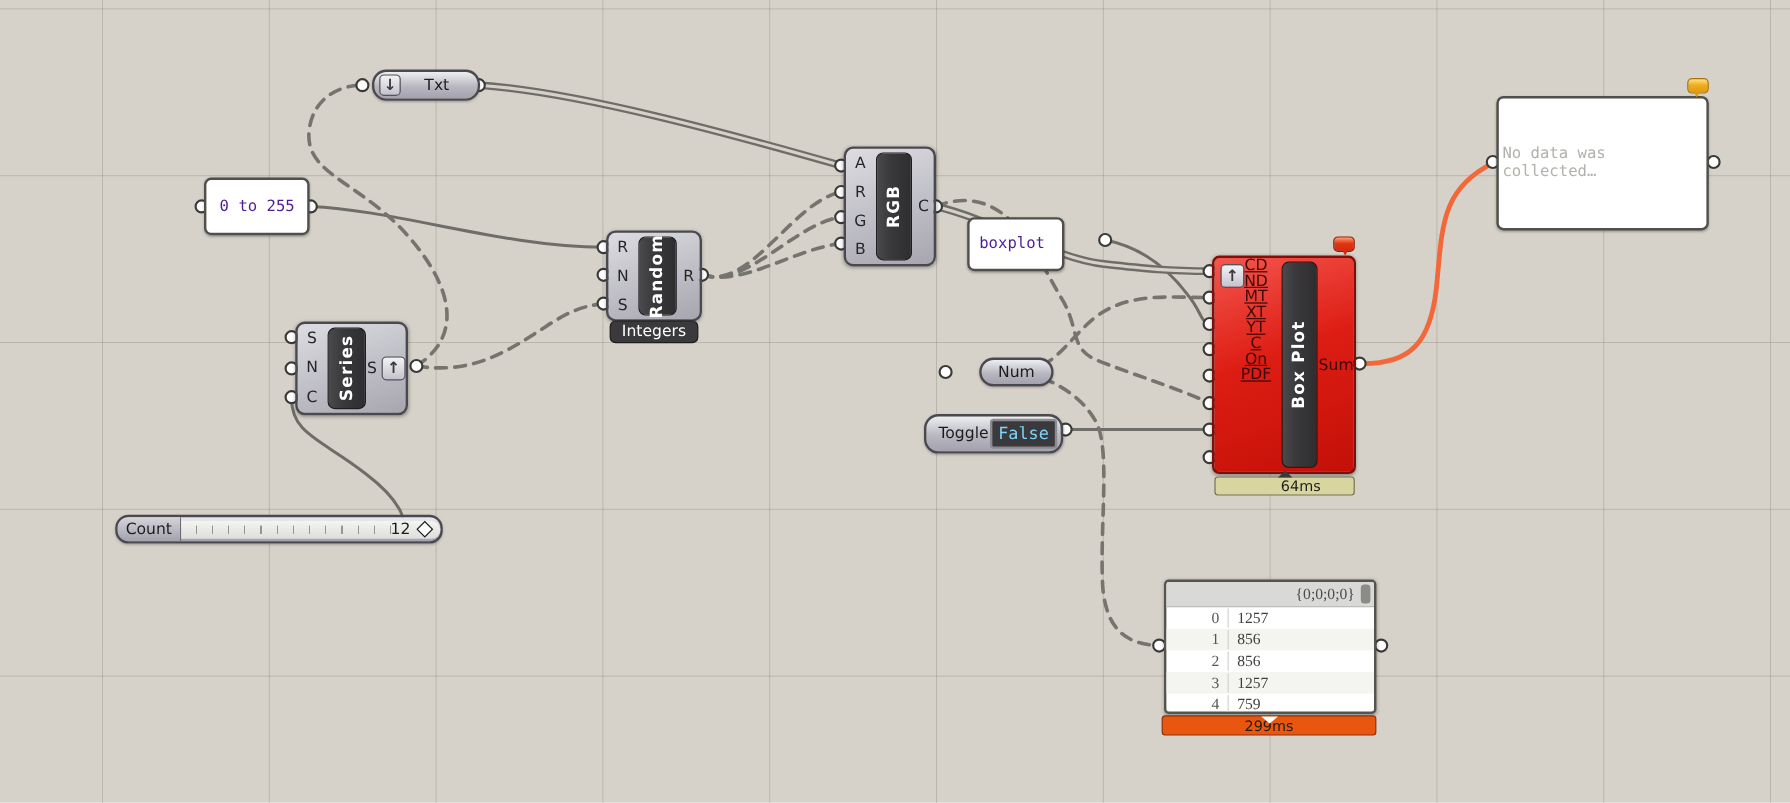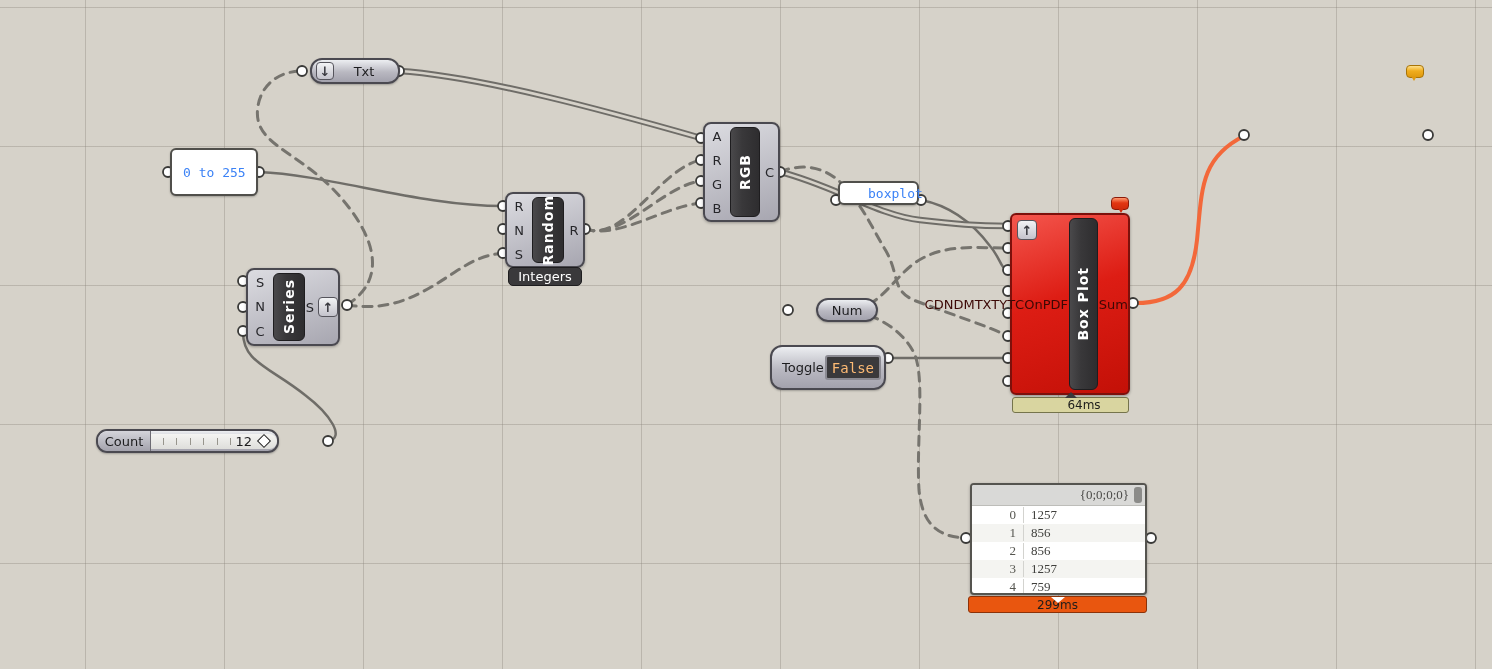--- a/index.html
+++ b/index.html
@@ -20,21 +20,21 @@
   .capsule{
     border:2px solid #4a4950;border-radius:12px;
     background:linear-gradient(#eceef1,#b9b8c1 55%,#a3a2ad);
     box-shadow:0 1px 2px rgba(0,0,0,.25);
     display:flex;align-items:center;color:#1c1c1e;font-size:13px;
   }
   
   .panel{
     background:#fff;border:2px solid #504f4b;border-radius:6px;
     box-shadow:0 1px 2px rgba(0,0,0,.25);
-    font-family:"DejaVu Sans Mono", monospace;font-size:13px;color:#3b82f6;
+    font-family:"DejaVu Sans Mono", monospace;font-size:13px;color:#4c1d95;
     display:flex;align-items:center;
   }
   
   .comp{
     border:2px solid #4a4950;border-radius:8px;
     background:linear-gradient(160deg,#dcdce1,#a7a6b0);
     box-shadow:0 1px 3px rgba(0,0,0,.3);
     display:flex;color:#26262a;font-size:13px;
   }
   .comp .incol,.comp .outcol{display:flex;flex-direction:column;justify-content:space-around;align-items:center;}
@@ -66,39 +66,39 @@
   .balloon.yellow{background:linear-gradient(#ffe08a,#f0ad1e 45%,#e09a10);border:1px solid #a87408;}
   .balloon.yellow:after{border-top:5px solid #e09a10;}
 
   
   .redcomp{
     border:2px solid #7d100b;border-radius:6px;
     background:linear-gradient(160deg,#f4564d,#dd1d14 45%,#c31007);
     box-shadow:0 1px 3px rgba(0,0,0,.35);
     display:flex;color:#3c0805;font-size:13px;
   }
-  .redcomp .incol{display:flex;flex-direction:row;justify-content:flex-end;align-items:center;}
+  .redcomp .incol{display:flex;flex-direction:column;justify-content:flex-start;align-items:center;text-decoration:underline;}
 
   
   .slider-label{
     align-self:stretch;display:flex;align-items:center;justify-content:center;
     width:52px;background:linear-gradient(#d4d4da,#a3a2ac);
     border-right:1.5px solid #6d6c74;border-radius:10px 0 0 10px;
   }
   .slider-track{flex:1;position:relative;display:flex;align-items:center;justify-content:flex-end;
     background:linear-gradient(#f4f4f2,#dededb);border-radius:0 10px 10px 0;padding-right:6px;}
   .ticks{position:absolute;left:12px;right:40px;top:4px;height:7px;
     background-image:repeating-linear-gradient(to right,#97958d 0 1px,transparent 1px 13.5px);}
   .diamond{width:8px;height:8px;border:1.5px solid #1c1c1c;background:#fff;transform:rotate(45deg);margin-left:7px;margin-right:2px;}
 
   
   .toggle-val{
     margin-left:auto;margin-right:2px;height:21px;padding:0 5px;
     background:#3a393b;border:2px solid #8b8a92;border-radius:3px;
-    color:#fdba74;font-family:"DejaVu Sans Mono", monospace;font-size:14px;
+    color:#7dd3fc;font-family:"DejaVu Sans Mono", monospace;font-size:14px;
     display:flex;align-items:center;
   }
 
   
   .tablepanel{background:#fff;border:2px solid #55544f;border-radius:4px;overflow:hidden;
     font-family:Liberation Serif, serif;font-size:13px;color:#4b4b49;box-shadow:0 1px 3px rgba(0,0,0,.3);}
   .t-head{height:20px;background:#d9d9d7;border-bottom:1px solid #bdbdb9;display:flex;align-items:center;justify-content:flex-end;padding-right:16px;position:relative;}
   .t-scroll{position:absolute;right:3px;top:2px;width:8px;height:16px;background:#8b8b89;border-radius:3px;}
   .t-row{height:18px;display:flex;align-items:center;}
   .t-row:nth-child(odd){background:#f4f4f1;}
@@ -211,21 +211,21 @@
       <span class="vlabel">Random</span>
     </div>
     <div class="outcol" style="flex:1;">
       <span class="porttxt">R</span>
     </div>
   </div>
   <div class="node" style="left:508px;top:267px;width:74px;height:19px;background:#3a393b;border:1px solid #1e1d1f;border-radius:5px;color:#fff;font-size:13px;display:flex;align-items:center;justify-content:center;">
     <span>Integers</span>
   </div>
 
-  <div class="node capsule" style="left:96px;top:429px;width:183px;height:24px;padding:0;border-radius:11px;">
+  <div class="node capsule" style="left:96px;top:429px;width:273px;height:24px;padding:0;border-radius:11px;">
     <div class="slider-label">
       <span>Count</span>
     </div>
     <div class="slider-track">
       <div class="ticks"></div>
       <span>12</span>
       <div class="diamond"></div>
     </div>
   </div>
 
@@ -237,29 +237,29 @@
       <span class="porttxt">B</span>
     </div>
     <div class="darkbar" style="width:28px;">
       <span class="vlabel">RGB</span>
     </div>
     <div class="outcol" style="flex:1;">
       <span class="porttxt">C</span>
     </div>
   </div>
 
-  <div class="node panel" style="left:838px;top:181px;width:81px;height:24px;padding-left:28px;">
+  <div class="node panel" style="left:806px;top:181px;width:81px;height:45px;padding-left:8px;">
     <span>boxplot</span>
   </div>
 
   <div class="node capsule" style="left:816px;top:298px;width:62px;height:24px;justify-content:center;">
     <span>Num</span>
   </div>
 
-  <div class="node capsule" style="left:770px;top:345px;width:116px;height:45px;padding:0 1px 0 10px;">
+  <div class="node capsule" style="left:770px;top:345px;width:116px;height:33px;padding:0 1px 0 10px;">
     <span>Toggle</span>
     <div class="toggle-val">
       <span>False</span>
     </div>
   </div>
 
   <div class="node redcomp" style="left:1010px;top:213px;width:120px;height:182px;">
     <span class="iconbox" style="position:absolute;left:5px;top:5px;width:20px;height:20px;">↑</span>
     <div class="incol" style="width:56px;padding-left:14px;box-sizing:border-box;">
       <span class="porttxt">CD</span>
@@ -277,20 +277,23 @@
     <div style="flex:1;display:flex;align-items:center;justify-content:center;">
       <span class="porttxt">Sum</span>
     </div>
   </div>
   <div class="balloon red" style="left:1111px;top:197px;"></div>
   <div class="runtime" style="left:1012px;top:397px;width:117px;height:16px;background:#d9d5a0;border:1px solid #75744c;line-height:15px;padding-left:27px;">
     <div class="notch" style="left:52px;top:-6px;border-left:6px solid transparent;border-right:6px solid transparent;border-bottom:6px solid #3a393b;"></div>
     <span>64ms</span>
   </div>
 
+  <div class="node panel" style="left:1247px;top:80px;width:177px;height:112px;padding-left:3px;color:#b3b1ab;">
+    <span>No data was collected…</span>
+  </div>
   <div class="balloon yellow" style="left:1406px;top:65px;"></div>
 
   <div class="node tablepanel" style="left:970px;top:483px;width:177px;height:112px;">
     <div class="t-head">
       <span>{0;0;0;0}</span>
       <div class="t-scroll"></div>
     </div>
     <div class="t-row">
       <span class="t-idx">0</span>
         <span class="t-val">1257</span>

